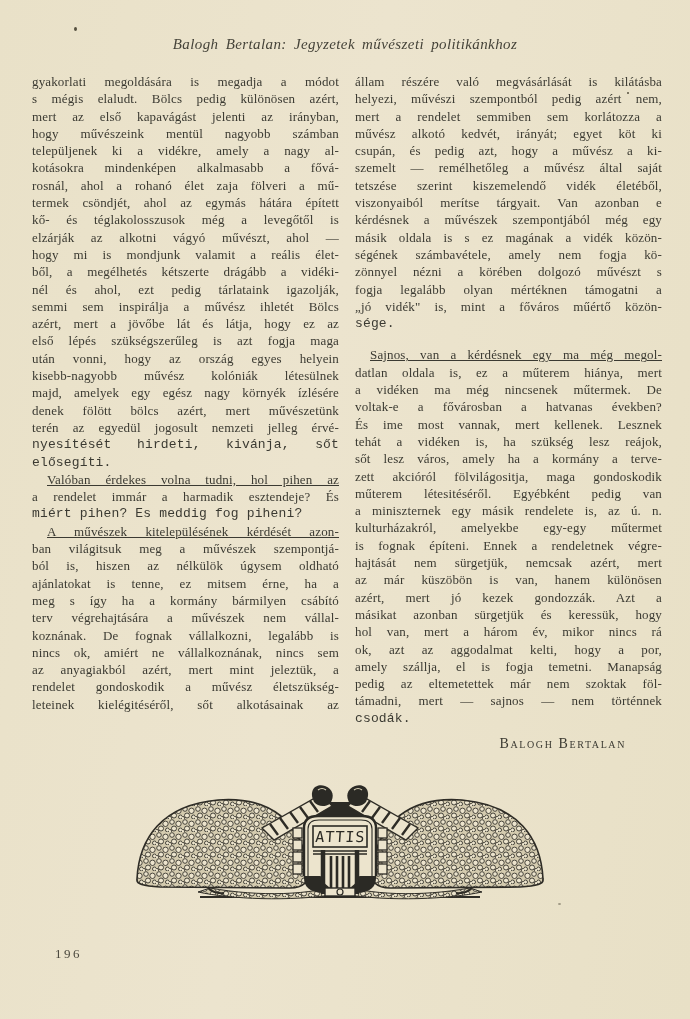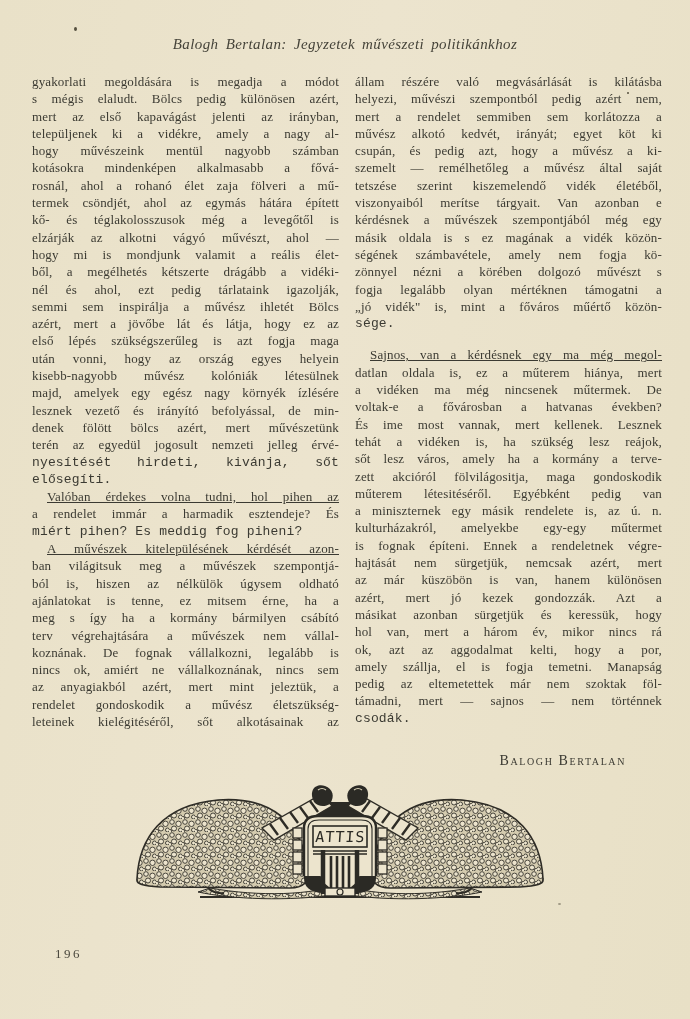--- a/index.html
+++ b/index.html
@@ -32,21 +32,21 @@
     min-height:17.3px;
     text-align:justify;
     text-align-last:justify;
     letter-spacing:.15px;
     white-space:normal;
   }
   .line.end{text-align-last:left;font-family:Liberation Mono, monospace;}
   .line.indent{text-indent:15px;text-decoration:underline;}
   .line.gap{margin-top:14px;}
   .signature{
-    margin-top:26px;
+    margin-top:9px;
     text-align:right;
     padding-right:36px;
     font-variant:small-caps;
     font-size:14px;
     letter-spacing:1.6px;
     color:#3b3a32;
   }
   .page-number{
     position:absolute;left:55px;top:946px;
     font-size:13px;letter-spacing:2.5px;color:#4a483e;
@@ -65,37 +65,36 @@
 <div class="page">
 
   <div class="header">Balogh Bertalan: Jegyzetek művészeti politikánkhoz</div>
 
   <div class="columns">
     <div class="col">
       <div>
           <div class="line">gyakorlati megoldására is megadja a módot</div>
           <div class="line">s mégis elaludt. Bölcs pedig különösen azért,</div>
           <div class="line">mert az első kapavágást jelenti az irányban,</div>
+          <div class="line">hogy művészeink mentül nagyobb számban</div>
           <div class="line">települjenek ki a vidékre, amely a nagy al-</div>
-          <div class="line">hogy művészeink mentül nagyobb számban</div>
           <div class="line">kotásokra mindenképen alkalmasabb a fővá-</div>
           <div class="line">rosnál, ahol a rohanó élet zaja fölveri a mű-</div>
           <div class="line">termek csöndjét, ahol az egymás hátára épített</div>
           <div class="line">kő- és téglakolosszusok még a levegőtől is</div>
           <div class="line">elzárják az alkotni vágyó művészt, ahol —</div>
           <div class="line">hogy mi is mondjunk valamit a reális élet-</div>
           <div class="line">ből, a megélhetés kétszerte drágább a vidéki-</div>
           <div class="line">nél és ahol, ezt pedig tárlataink igazolják,</div>
           <div class="line">semmi sem inspirálja a művész ihletét Bölcs</div>
           <div class="line">azért, mert a jövőbe lát és látja, hogy ez az</div>
           <div class="line">első lépés szükségszerűleg is azt fogja maga</div>
           <div class="line">után vonni, hogy az ország egyes helyein</div>
           <div class="line">kisebb-nagyobb művész kolóniák létesülnek</div>
           <div class="line">majd, amelyek egy egész nagy környék ízlésére</div>
-          <div class="line">lesznek vezető és irányító befolyással, de min-</div>
           <div class="line">denek fölött bölcs azért, mert művészetünk</div>
           <div class="line">terén az egyedül jogosult nemzeti jelleg érvé-</div>
           <div class="line end">nyesítését hirdeti, kivánja, sőt elősegíti.</div>
           <div class="line indent">Valóban érdekes volna tudni, hol pihen az</div>
           <div class="line">a rendelet immár a harmadik esztendeje? És</div>
           <div class="line end">miért pihen? Es meddig fog piheni?</div>
           <div class="line indent">A művészek kitelepülésének kérdését azon-</div>
           <div class="line">ban világitsuk meg a művészek szempontjá-</div>
           <div class="line">ból is, hiszen az nélkülök úgysem oldható</div>
           <div class="line">ajánlatokat is tenne, ez mitsem érne, ha a</div>

